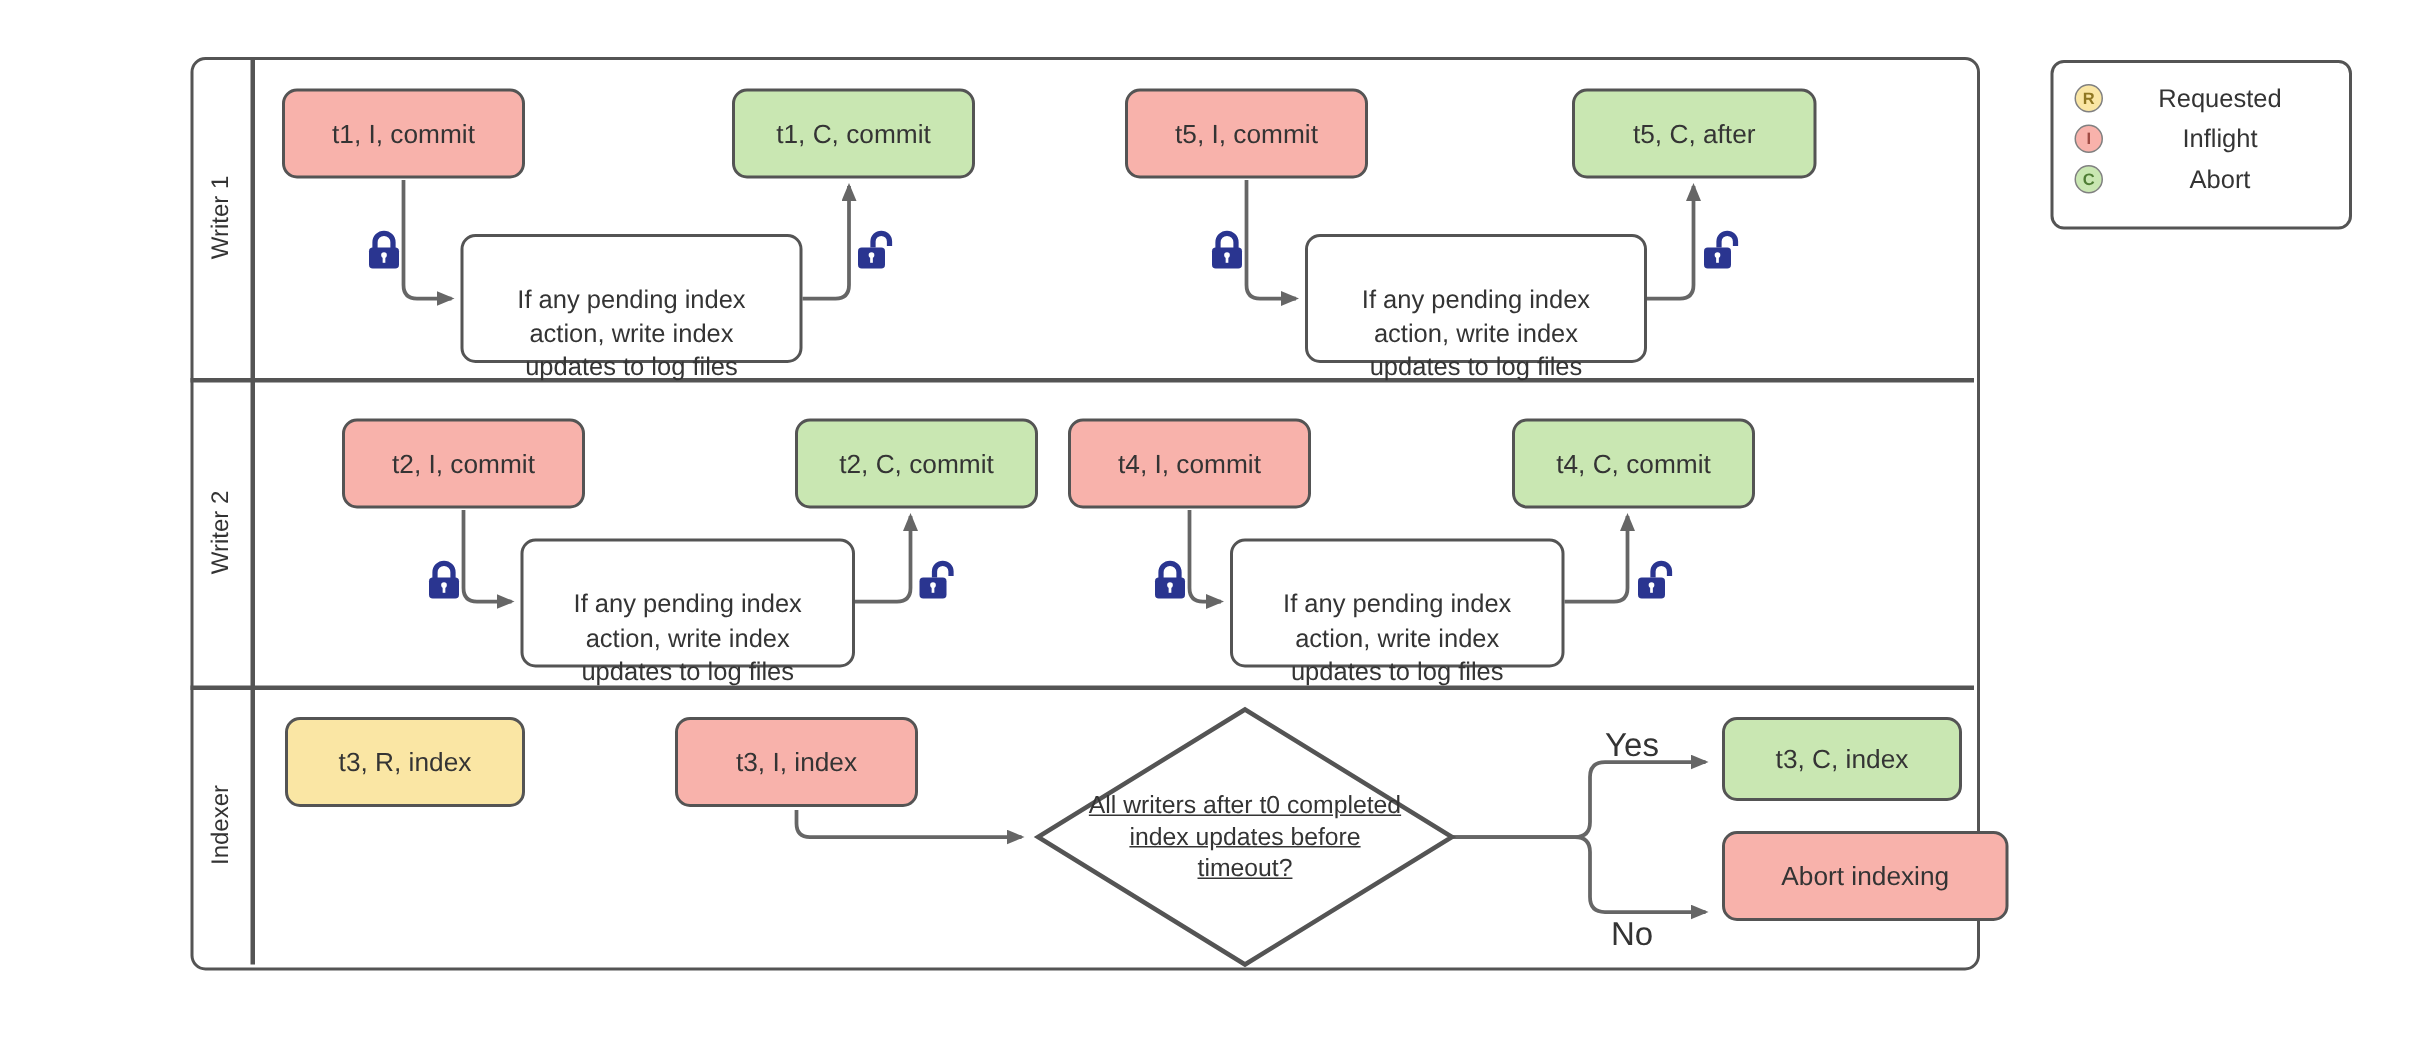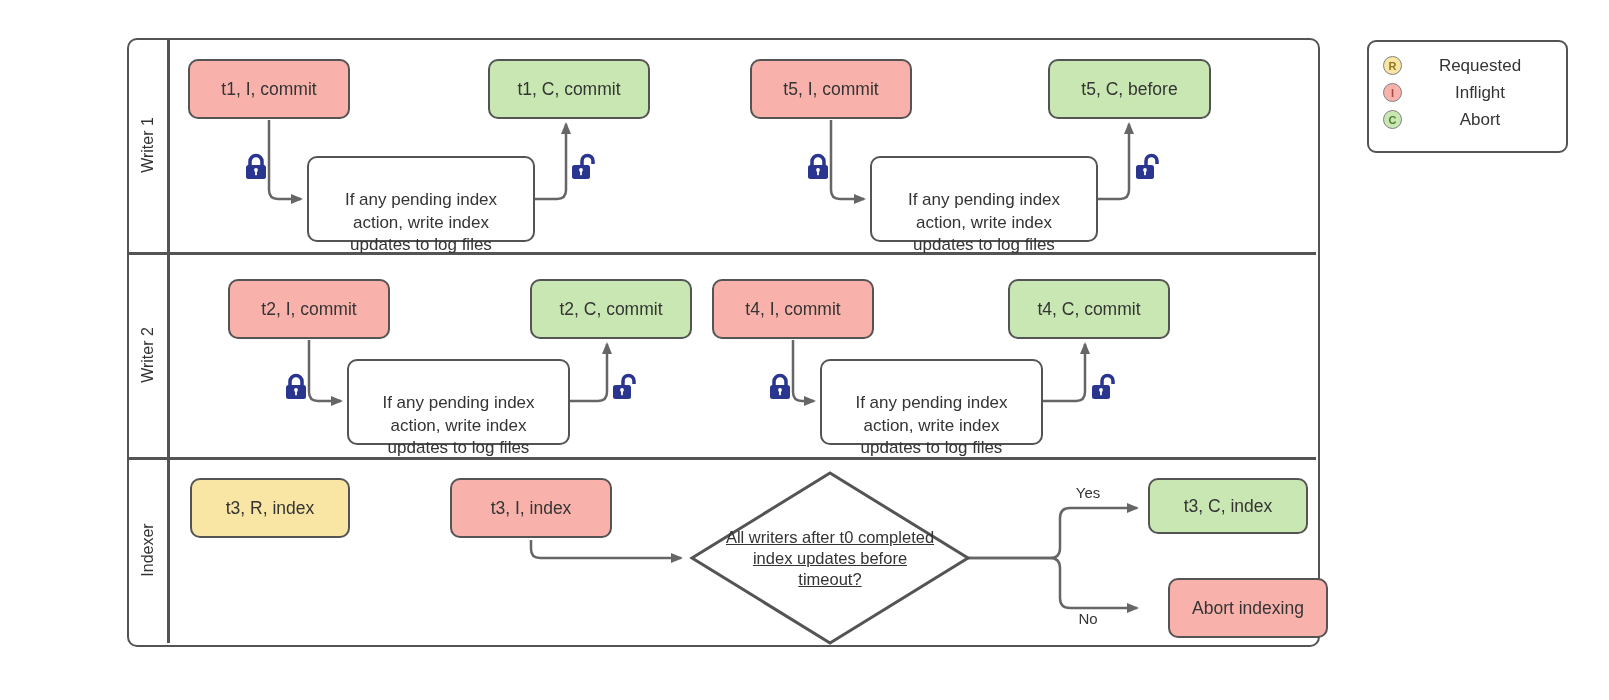--- a/index.html
+++ b/index.html
@@ -20,21 +20,21 @@
         display:flex;align-items:center;justify-content:center;
         font-size:17.5px;color:#343434;text-align:center;box-sizing:border-box;
         background:#fff;}
   .inflight{background:#f8b2ab;}
   .commit{background:#c9e7b2;}
   .requested{background:#fae6a4;text-align:right;}
   .process{background:#ffffff;line-height:1.35;font-size:17px;}
   .process .inner{width:185px;margin-top:48px;}
   .decision-text{position:absolute;left:725px;top:527px;width:210px;text-align:center;
                  font-size:16.5px;line-height:1.27;color:#343434;text-decoration:underline;}
-  .branch-label{position:absolute;width:56px;text-align:center;font-size:15px;color:#343434;}
+  .branch-label{position:absolute;width:56px;text-align:center;font-size:22px;color:#343434;}
   .lock{position:absolute;width:26px;height:30px;}
   
   .legend{position:absolute;left:1367px;top:40px;width:201px;height:113px;
           border:2.5px solid #545454;border-radius:9px;background:#fff;
           box-sizing:border-box;padding:10px 8px 8px 14px;}
   .legend-row{display:flex;align-items:center;height:27px;}
   .legend-dot{width:19px;height:19px;border-radius:50%;border:1.5px solid #808080;
               box-sizing:border-box;display:flex;align-items:center;justify-content:center;
               font-size:11px;font-weight:bold;flex:0 0 auto;}
   .legend-dot.r{background:#fae6a4;color:#8f7722;}
@@ -80,21 +80,21 @@
   <div class="lane-label" style="top:252px;height:205px;">
     <span>Writer 2</span>
   </div>
   <div class="lane-label" style="top:457px;height:186px;">
     <span>Indexer</span>
   </div>
 
   <div class="node inflight" style="left:188px;top:59px;width:162px;height:60px;">t1, I, commit</div>
   <div class="node commit" style="left:488px;top:59px;width:162px;height:60px;">t1, C, commit</div>
   <div class="node inflight" style="left:750px;top:59px;width:162px;height:60px;">t5, I, commit</div>
-  <div class="node commit" style="left:1048px;top:59px;width:163px;height:60px;">t5, C, before</div>
+  <div class="node commit" style="left:1048px;top:59px;width:163px;height:60px;">t5, C, after</div>
   <div class="node process" style="left:307px;top:156px;width:228px;height:86px;">
        <div class="inner">If any pending index action, write index updates to log files</div>
     </div>
   <div class="node process" style="left:870px;top:156px;width:228px;height:86px;">
        <div class="inner">If any pending index action, write index updates to log files</div>
     </div>
 
   <div class="node inflight" style="left:228px;top:279px;width:162px;height:60px;">t2, I, commit</div>
   <div class="node commit" style="left:530px;top:279px;width:162px;height:60px;">t2, C, commit</div>
   <div class="node inflight" style="left:712px;top:279px;width:162px;height:60px;">t4, I, commit</div>
@@ -102,21 +102,21 @@
   <div class="node process" style="left:347px;top:359px;width:223px;height:86px;">
        <div class="inner">If any pending index action, write index updates to log files</div>
     </div>
   <div class="node process" style="left:820px;top:359px;width:223px;height:86px;">
        <div class="inner">If any pending index action, write index updates to log files</div>
     </div>
 
   <div class="node requested" style="left:190px;top:478px;width:160px;height:60px;">t3, R, index</div>
   <div class="node inflight" style="left:450px;top:478px;width:162px;height:60px;">t3, I, index</div>
   <div class="node commit" style="left:1148px;top:478px;width:160px;height:56px;">t3, C, index</div>
-  <div class="node inflight" style="left:1148px;top:578px;width:160px;height:60px;margin-left:20px;">Abort indexing</div>
+  <div class="node inflight" style="left:1148px;top:554px;width:191px;height:60px;">Abort indexing</div>
 
   <div class="decision-text">All writers after t0 completed index updates before timeout?</div>
   <div class="branch-label" style="left:1060px;top:484px;">Yes</div>
   <div class="branch-label" style="left:1060px;top:610px;">No</div>
 
   <div class="lock" style="left:243px;top:152px;">
     <svg width="26" height="30" viewBox="0 0 26 30">
         <path d="M7,14 v-4.5 a6,6 0 0 1 12,0 V14" stroke="#2a3590" stroke-width="3.5" fill="none"></path>
         <rect x="3" y="13" width="20" height="14" rx="2.5" fill="#2a3590"></rect>
         <circle cx="13" cy="18" r="1.9" fill="#fff"></circle>

